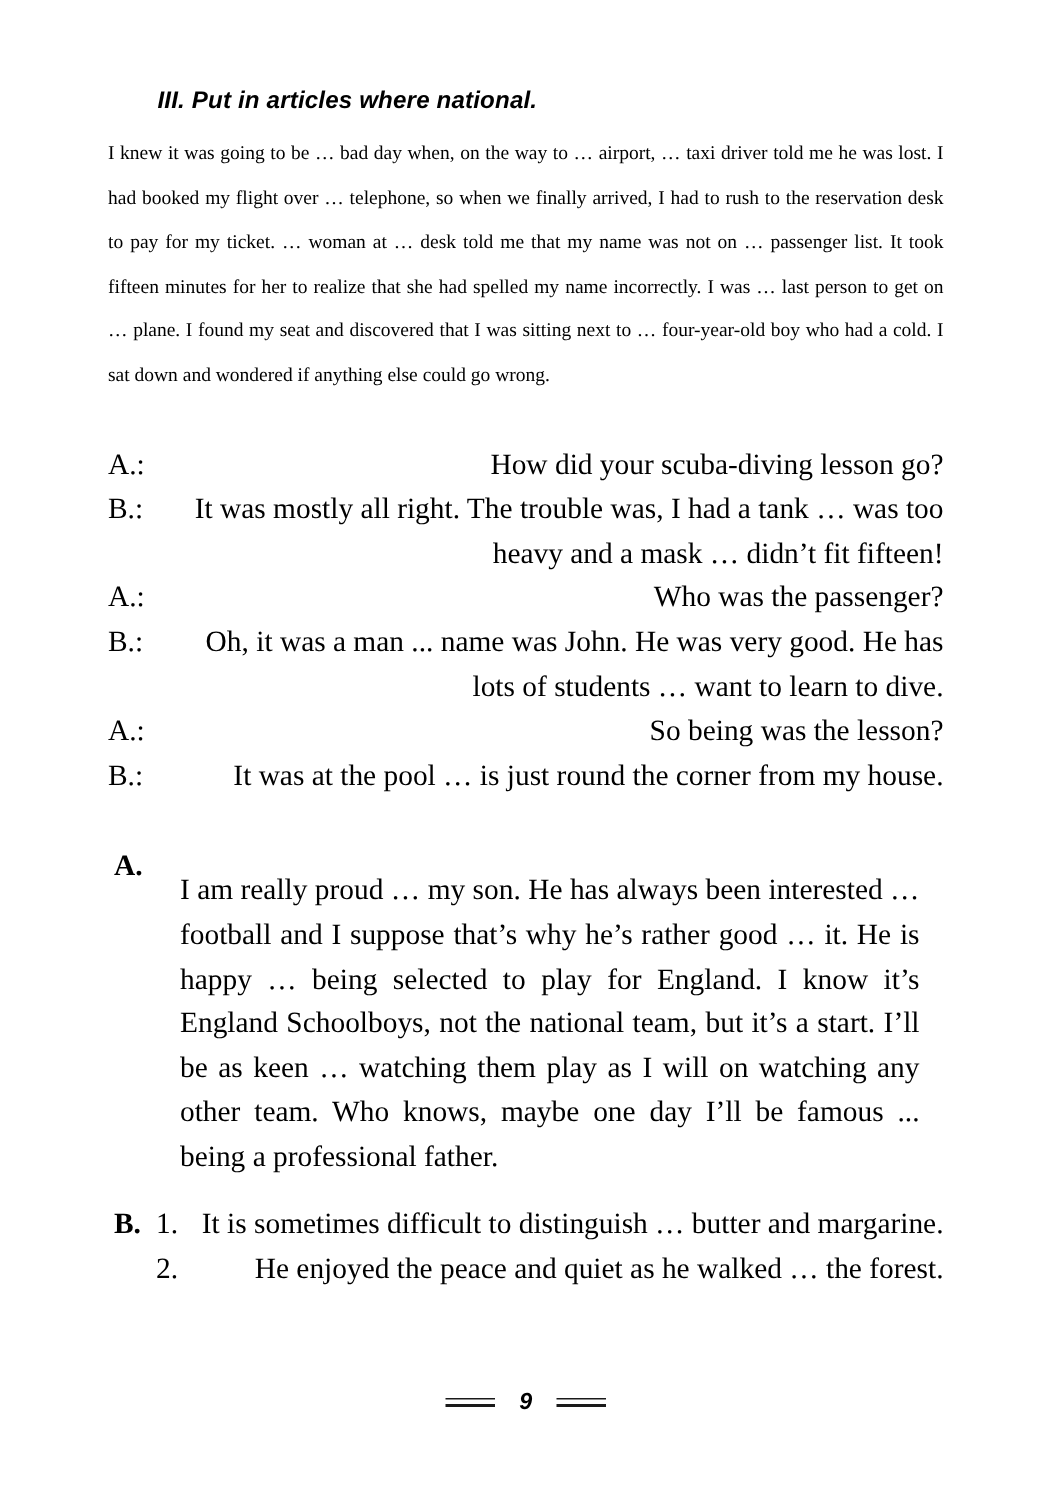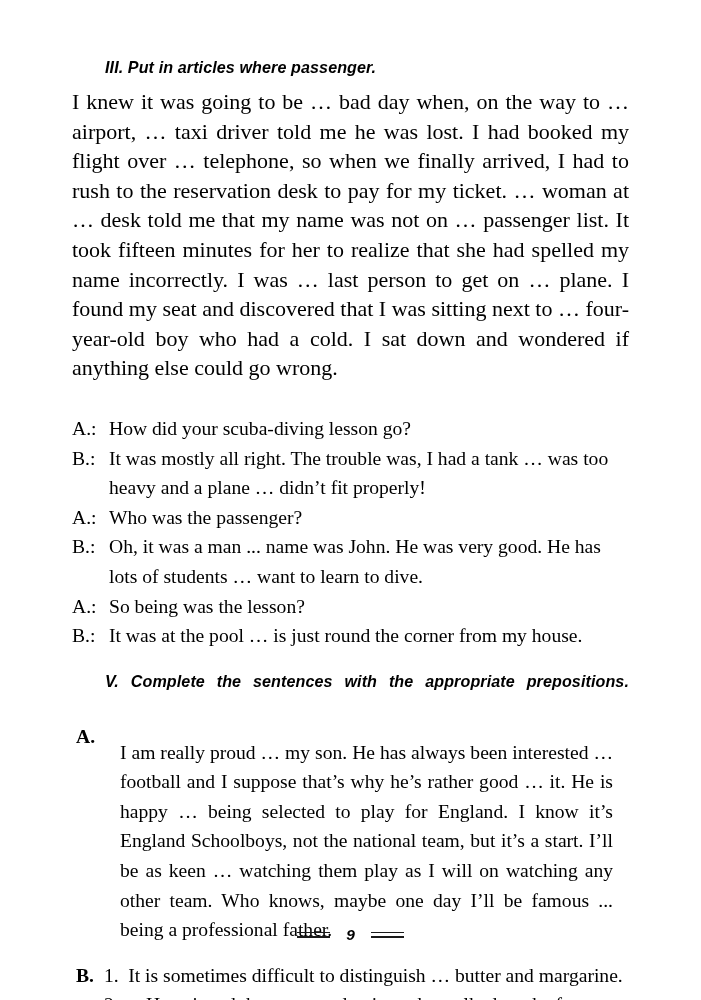--- a/index.html
+++ b/index.html
@@ -56,21 +56,21 @@
     display: inline-block;
     width: 100%;
   }
   .ex-heading.single {
     text-align: left;
     white-space: nowrap;
   }
 
   
   .body-par {
-    font-size: 22px;
+    font-size: 13px;
     line-height: 29.6px;
     margin: 0;
     text-align: justify;
     text-justify: inter-word;
     hyphens: none;
   }
 
   
   .dlg {
     display: flex;
@@ -78,21 +78,21 @@
     font-size: 19.6px;
     line-height: 29.6px;
   }
   .dlg-speaker {
     flex: 0 0 auto;
     width: 37px;
     text-align: left;
   }
   .dlg-text {
     flex: 1 1 auto;
-    text-align: left;
+    text-align: right;
   }
 
   
   .part {
     display: flex;
     align-items: flex-start;
     font-size: 19.6px;
     line-height: 29.6px;
   }
   .part-label {
@@ -115,21 +115,21 @@
   .num-item {
     display: flex;
     align-items: flex-start;
   }
   .num-marker {
     flex: 0 0 auto;
     width: 18px;
   }
   .num-text {
     flex: 1 1 auto;
-    text-align: center;
+    text-align: right;
   }
 
   
   .sp-heading-top { height: 57px; }
   .sp-after-h3 { height: 10px; }
   .sp-before-h4 { height: 20px; }
   .sp-after-h4 { height: 11px; }
   .sp-before-h5 { height: 20px; }
   .sp-after-h5 { height: 11px; }
 
@@ -171,41 +171,41 @@
   }
 </style>
 </head>
 <body>
 
 <div class="page">
   <div class="content">
 
     <div class="sp-heading-top"></div>
 
-    <div class="ex-heading single">III. Put in articles where passenger.</div>
+    <div class="ex-heading single">III. Put in articles where national.</div>
 
     <div class="sp-after-h3"></div>
 
     <p class="body-par">I knew it was going to be … bad day when, on the way to … airport, … taxi driver told me he was lost. I had booked my flight over … telephone, so when we finally arrived, I had to rush to the reservation desk to pay for my ticket. … woman at … desk told me that my name was not on … passenger list. It took fifteen minutes for her to realize that she had spelled my name incorrectly. I was … last person to get on … plane. I found my seat and discovered that I was sitting next to … four-year-old boy who had a cold. I sat down and wondered if anything else could go wrong.</p>
 
     <div class="sp-before-h4"></div>
 
 
     <div class="sp-after-h4"></div>
 
     <div class="dialogue">
 
       <div class="dlg">
         <span class="dlg-speaker">A.:</span>
         <span class="dlg-text">How did your scuba-diving lesson go?</span>
       </div>
 
       <div class="dlg">
         <span class="dlg-speaker">B.:</span>
-        <span class="dlg-text">It was mostly all right. The trouble was, I had a tank … was too heavy and a plane … didn’t fit properly!</span>
+        <span class="dlg-text">It was mostly all right. The trouble was, I had a tank … was too heavy and a mask … didn’t fit fifteen!</span>
       </div>
 
       <div class="dlg">
         <span class="dlg-speaker">A.:</span>
         <span class="dlg-text">Who was the passenger?</span>
       </div>
 
       <div class="dlg">
         <span class="dlg-speaker">B.:</span>
         <span class="dlg-text">Oh, it was a man ... name was John. He was very good. He has lots of students … want to learn to dive.</span>
@@ -218,21 +218,20 @@
 
       <div class="dlg">
         <span class="dlg-speaker">B.:</span>
         <span class="dlg-text">It was at the pool … is just round the corner from my house.</span>
       </div>
 
     </div>
 
     <div class="sp-before-h5"></div>
 
-    <div class="ex-heading justified-block">V. Complete the sentences with the appropriate prepositions.</div>
 
     <div class="sp-after-h5"></div>
 
     <div class="part">
       <span class="part-label">A.</span>
       <div class="part-body">
         <p class="par-just">I am really proud … my son. He has always been interested … football and I suppose that’s why he’s rather good … it. He is happy … being selected to play for England. I know it’s England Schoolboys, not the national team, but it’s a start. I’ll be as keen … watching them play as I will on watching any other team. Who knows, maybe one day I’ll be famous ... being a professional father.</p>
       </div>
     </div>
 

